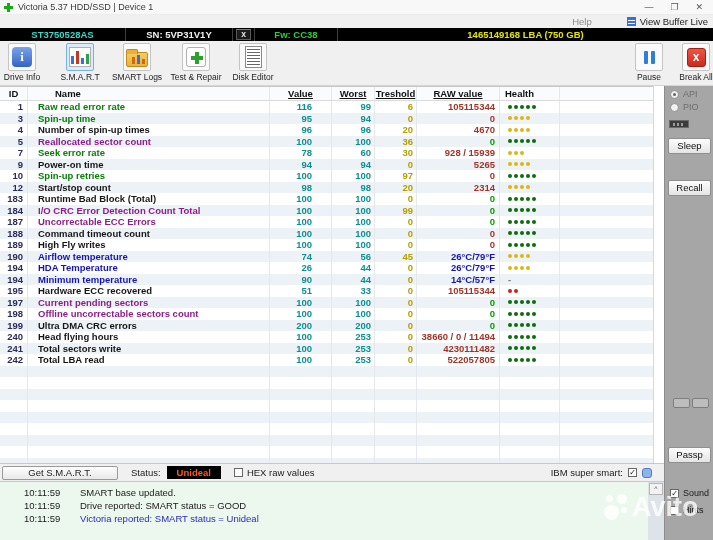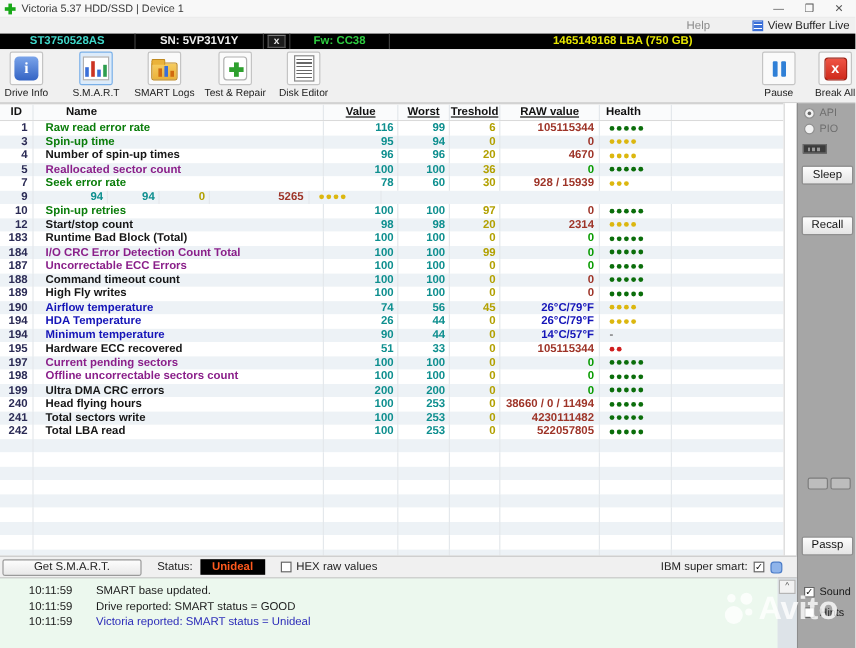--- a/index.html
+++ b/index.html
@@ -17,21 +17,21 @@
   
   .menubar { position:absolute; left:0; top:15px; width:713px; height:13px; background:#f0f0f0; display:flex; align-items:center; font-size:9.5px; color:#8a8a8a; }
   .mitem { padding:0 11px; }
   .help-item { margin-left:auto; margin-right:24px; }
   .view-buffer { display:flex; align-items:center; gap:4px; color:#222; padding-right:5px; }
   .vb-icon { width:9px; height:9px; display:inline-block; background:repeating-linear-gradient(#3a6fd8 0 2px, #ffffff 2px 3px); border:1px solid #3a6fd8; }
 
   
   .drivebar { position:absolute; left:0; top:28px; width:713px; height:13px; background:#000; display:flex; align-items:center; font-size:9.5px; font-weight:bold; }
   .seg { height:100%; display:flex; align-items:center; justify-content:center; border-right:1px solid #3c3c3c; }
-  .seg-model { width:113px; color:#3fd6c9; }
+  .seg-model { width:126px; color:#3fd6c9; }
   .seg-sn    { width:107px; color:#f0f0f0; }
   .seg-x     { width:22px; }
   .xbtn { background:#1c1c1c; border:1px solid #5a5a5a; border-top-color:#7a7a7a; color:#e8e8e8; font-size:8.5px; font-weight:bold; line-height:9px; padding:0 4px; }
   .seg-fw    { width:83px; color:#2ecc40; }
   .seg-lba   { flex:1; color:#e6e600; border-right:none; }
 
   
   .toolbar { position:absolute; left:0; top:41px; width:713px; height:45px; background:#f0f0f0; border-bottom:1px solid #d5d5d5; }
   .tbtn { position:absolute; top:2px; width:56px; text-align:center; }
   .tbtn .ibox { width:28px; height:28px; margin:0 auto; background:#fafafa; border:1px solid #c4c4c4; border-radius:2px; display:flex; align-items:center; justify-content:center; }
@@ -53,21 +53,21 @@
   .ic-break { width:19px; height:19px; background:linear-gradient(#ef5444,#cf2a1c); border:1px solid #a02014; border-radius:3px; color:#fff; font-weight:bold; font-size:12px; line-height:17px; text-align:center; }
 
   
   .table-area { position:absolute; left:0; top:86px; width:653px; height:377px; background:#fff; border-top:1px solid #c8c8c8; overflow:hidden; }
   .thead { display:flex; height:14px; align-items:center; font-size:9.5px; font-weight:bold; color:#111; background:#fafbfc; border-bottom:1px solid #dadada; }
   .trow { display:flex; height:11.5px; align-items:center; font-size:9.5px; font-weight:bold; background:#fff; }
   .trow.alt { background:#edf2f6; }
   .c { height:100%; display:flex; align-items:center; border-right:1px solid #e4e8ec; overflow:hidden; white-space:nowrap; }
   .c-id    { width:28px;  justify-content:flex-end; padding-right:4px; color:#2b2b55; }
   .c-name  { width:242px; padding-left:10px; }
-  .c-val   { width:62px;  justify-content:flex-end; padding-right:3px; color:#0e8f8f; }
+  .c-val   { width:62px;  justify-content:flex-end; padding-right:19px; color:#0e8f8f; }
   .c-worst { width:43px;  justify-content:flex-end; padding-right:3px; color:#0e8f8f; }
   .c-tres  { width:42px;  justify-content:flex-end; padding-right:3px; color:#b2a000;text-align:center; }
   .c-raw   { width:83px;  justify-content:flex-end; padding-right:4px; }
   .c-health{ width:60px;  padding-left:8px; }
   .c-fill  { flex:1; border-right:none; }
   .thead .c { color:#111; }
   .thead .c-id { justify-content:center; padding:0; }
   .thead .c-name { padding-left:27px; }
   .thead .c-val,.thead .c-worst,.thead .c-tres,.thead .c-raw { justify-content:center; padding:0; color:#111;text-decoration:underline; }
   .thead .c-health { padding-left:5px; }
@@ -291,20 +291,21 @@
         <div class="c c-raw raw-maroon">928 / 15939</div>
         <div class="c c-health">
           <span class="dot dot-yellow"></span>
           <span class="dot dot-yellow"></span>
           <span class="dot dot-yellow"></span>
         </div>
         <div class="c c-fill"></div>
       </div>
       <div class="trow alt">
         <div class="c c-id">9</div>
+        <div class="c c-name name-black">Power-on time</div>
         <div class="c c-val">94</div>
         <div class="c c-worst">94</div>
         <div class="c c-tres">0</div>
         <div class="c c-raw raw-maroon">5265</div>
         <div class="c c-health">
           <span class="dot dot-yellow"></span>
           <span class="dot dot-yellow"></span>
           <span class="dot dot-yellow"></span>
           <span class="dot dot-yellow"></span>
         </div>

